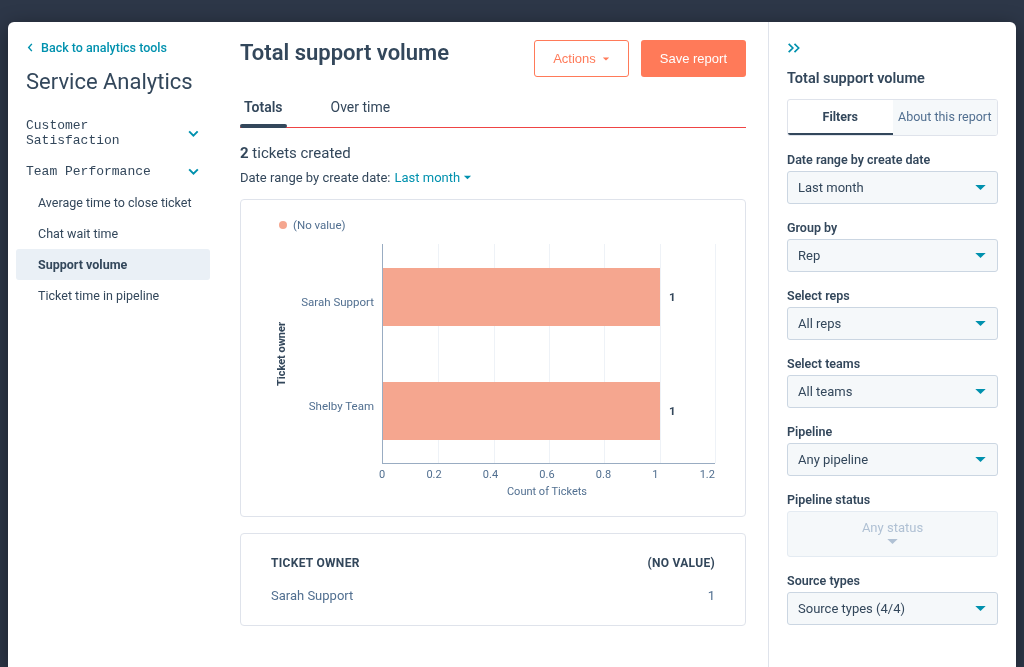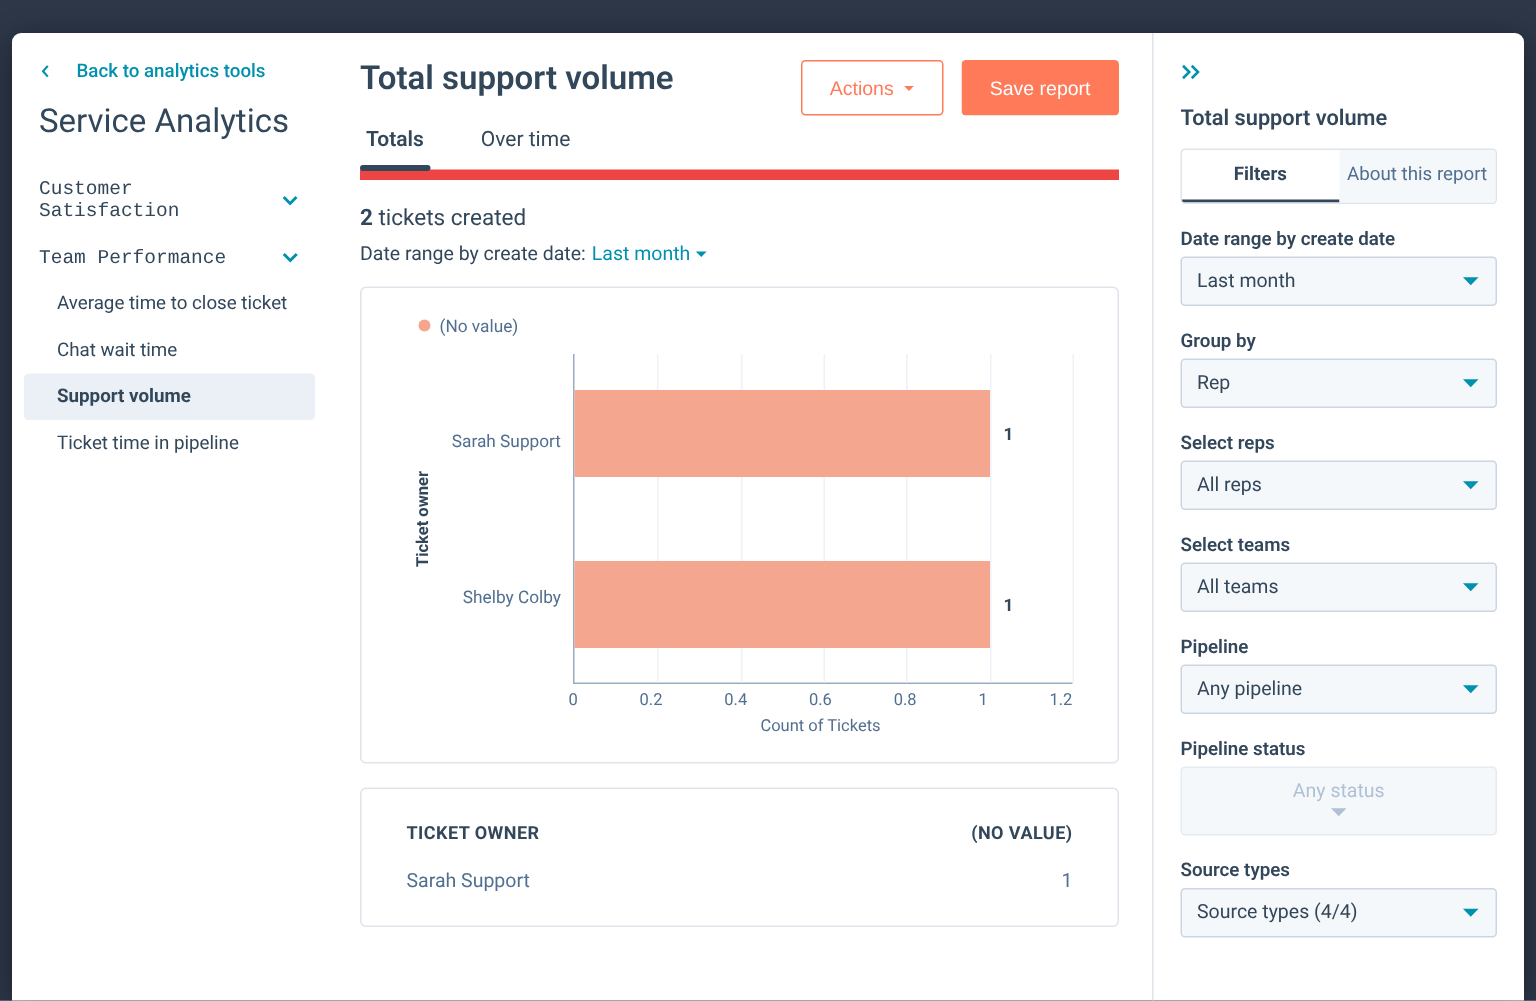--- a/index.html
+++ b/index.html
@@ -15,21 +15,21 @@
     box-shadow: 0 4px 20px rgba(0,0,0,.4);
     display: flex;
     overflow: hidden;
   }
   
   .sidebar {
     width: 210px; flex: 0 0 auto;
     padding: 18px 0 18px 0;
   }
   .backlink {
-    display: flex; align-items: center; gap: 16px;
+    display: flex; align-items: center; gap: 6px;
     padding: 0 18px 14px 18px;
     color: #0091ae; font-size: 12.5px; font-weight: 500; cursor: pointer;
   }
   .backlink svg { width: 9px; height: 9px; }
   .sb-title {
     font-size: 22px; font-weight: 400; color: #33475b;
     padding: 0 18px 16px 18px;
   }
   .sb-section {
     display: flex; justify-content: space-between; align-items: center;
@@ -48,21 +48,21 @@
     flex: 1 1 auto; padding: 18px 22px 0 22px; position: relative; overflow: hidden;
   }
   .header-row { display:flex; justify-content:space-between; align-items:flex-start; }
   .page-title { font-size: 22px; font-weight: 600; color: #33475b; }
   .header-actions { display:flex; gap:12px; }
   .btn { font-size: 13px; padding: 10px 18px; border-radius: 3px; cursor:pointer; border:1px solid transparent; display:flex; align-items:center; gap:6px; }
   .btn-outline { background:#fff; border-color:#ff7a59; color:#ff7a59; }
   .btn-primary { background:#ff7a59; color:#fff; font-weight:500; }
   .caret-down { width:8px; height:8px; }
 
-  .tabs { display:flex; gap:30px; border-bottom:7px solid #ef4444; }
+  .tabs { display:flex; gap:40px; border-bottom:1px solid #ef4444; margin-top:14px; }
   .tab { padding: 8px 4px 12px 4px; font-size:14px; color:#33475b; cursor:pointer; position:relative; }
   .tab.active { font-weight:600; }
   .tab.active::after { content:""; position:absolute; left:0; right:0; bottom:-1px; height:4px; background:#33475b; border-radius:2px; }
 
   .subtitle { margin-top:16px; font-size:15px; color:#33475b; }
   .subtitle b { font-weight:700; }
 
   .daterange { margin-top:8px; font-size:13px; color:#33475b; display:flex; align-items:flex-end; gap:4px; }
   .daterange .link { color:#0091ae; cursor:pointer; display:flex; align-items:center; gap:3px; }
 
@@ -184,21 +184,21 @@
     <div class="card chart-card">
       <div class="legend">
         <span class="dot"></span>
         <span>(No value)</span>
       </div>
 
       <div class="chart-body">
         <div class="ylab">Ticket owner</div>
         <div class="cats" style="width:90px;">
           <span>Sarah Support</span>
-          <span>Shelby Colby</span>
+          <span>Shelby Team</span>
         </div>
         <div class="plot">
           <div class="grid" style="left:16.666%"></div>
           <div class="grid" style="left:33.333%"></div>
           <div class="grid" style="left:50%"></div>
           <div class="grid" style="left:66.666%"></div>
           <div class="grid" style="left:83.333%"></div>
           <div class="grid" style="left:100%"></div>
           <div class="bar" style="top:24px; width:83.333%;">
             <span class="val">1</span>

